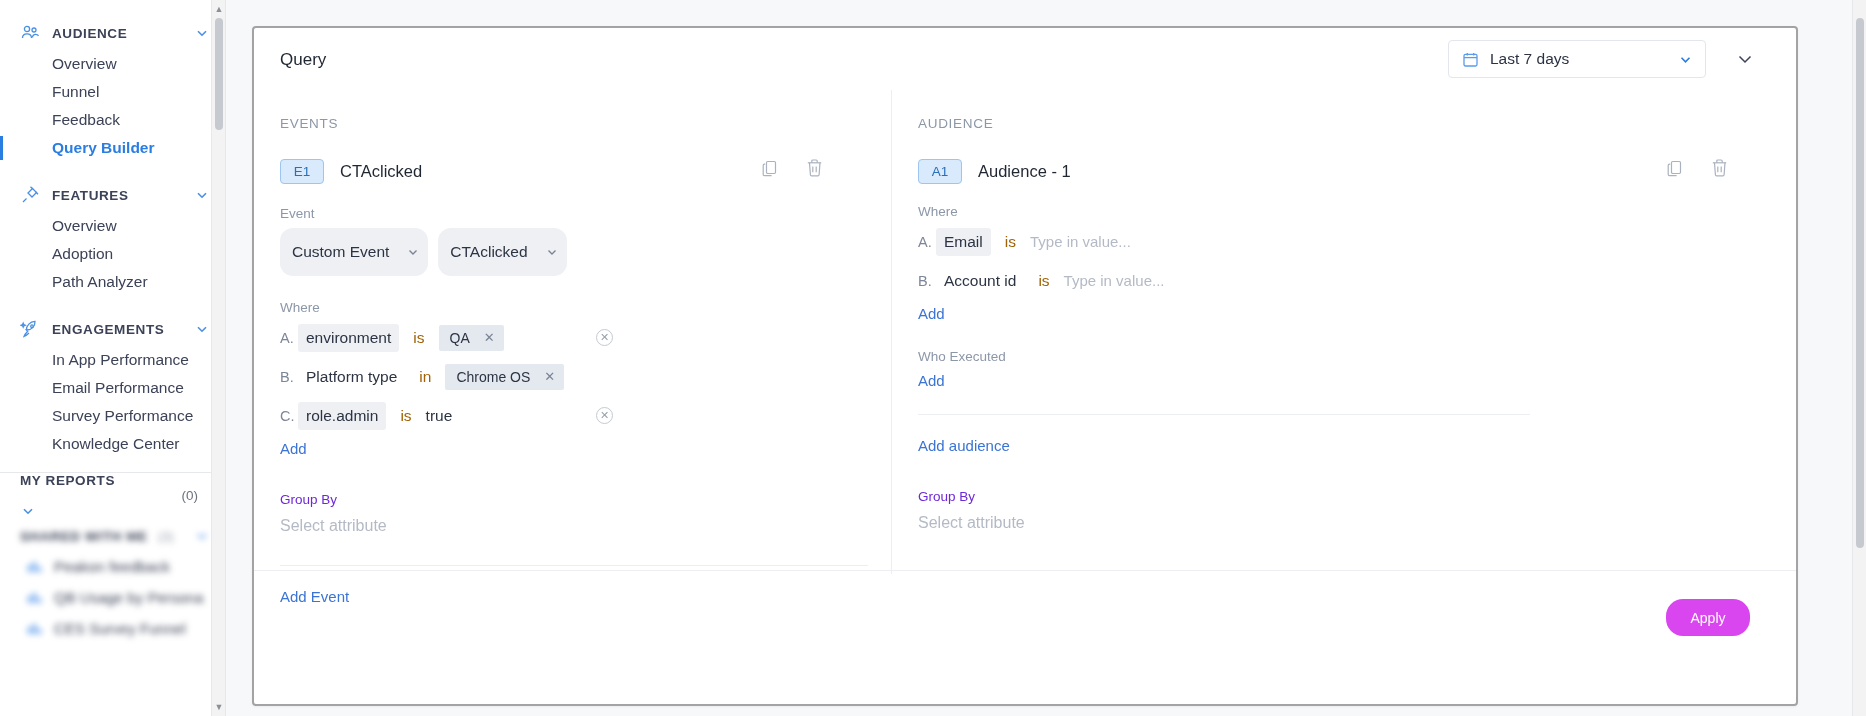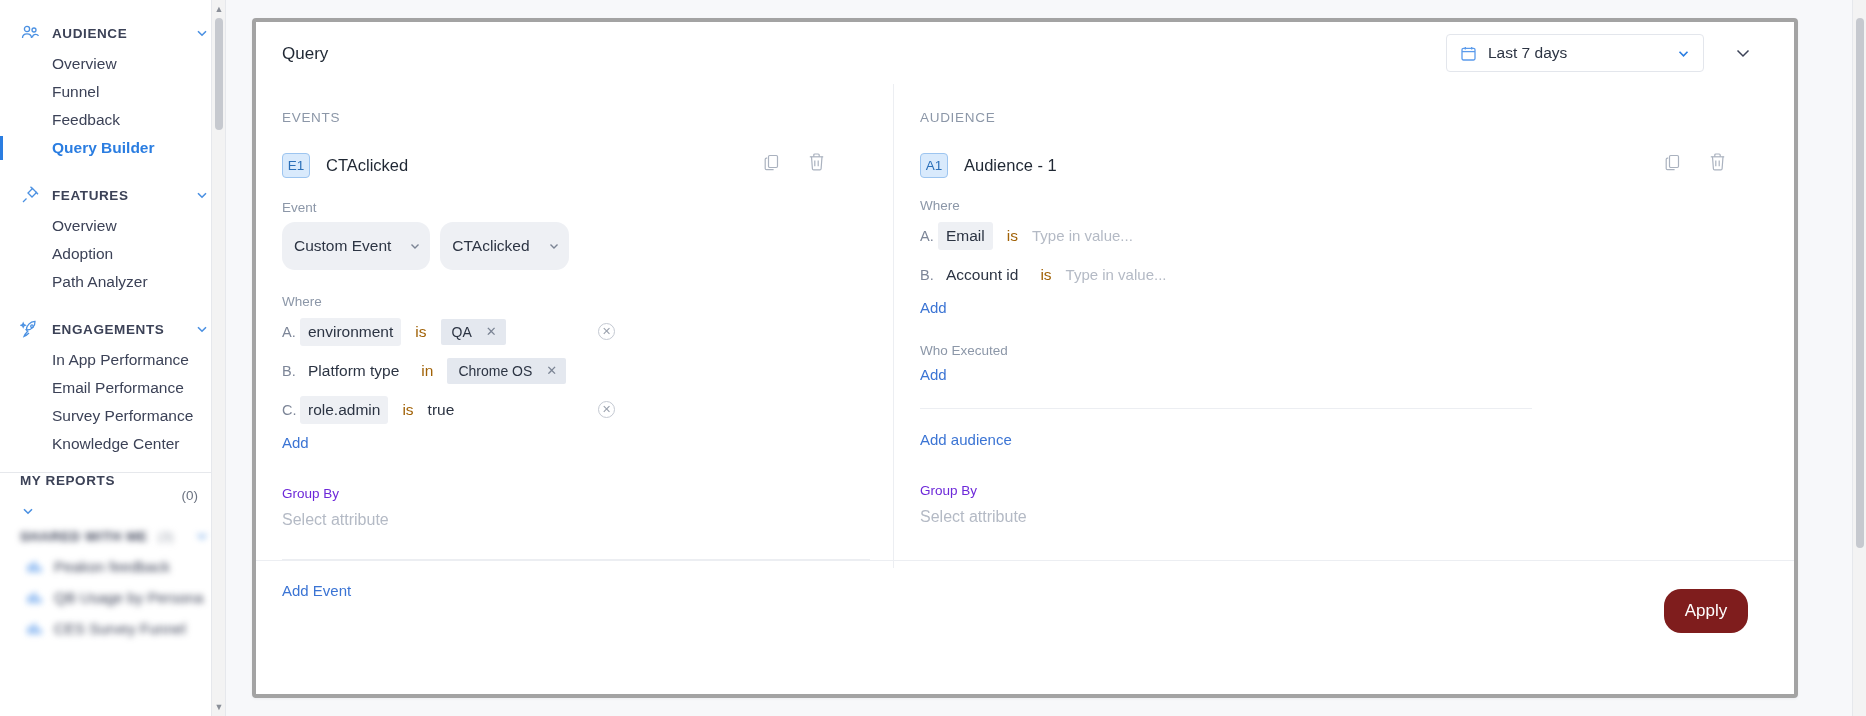--- a/index.html
+++ b/index.html
@@ -180,25 +180,25 @@
   .main {
     position: relative;
     flex: 1;
     height: 716px;
     background: #f7f8fa;
     overflow: hidden;
   }
   .card {
     position: absolute;
     left: 26px;
-    top: 18px;
+    top: 26px;
     width: 1546px;
     height: 680px;
     background: #ffffff;
-    border: 4px solid #a3a3a3;
+    border: 2px solid #a3a3a3;
     border-radius: 4px;
     box-shadow: 0 1px 3px rgba(16,24,40,0.05);
   }
 
   .card-head {
     position: relative;
     height: 62px;
   }
   .query-title {
     position: absolute;
@@ -266,21 +266,21 @@
   .ev-pad { padding: 26px 0 0 26px; }
   .aud-pad { padding: 26px 0 0 26px; }
 
   .block-title-row {
     display: flex;
     align-items: center;
     margin-top: 28px;
     position: relative;
   }
   .badge {
-    width: 28px; height: 25px;
+    width: 44px; height: 25px;
     border: 1px solid #9dc5f0;
     background: #d9eafc;
     border-radius: 4px;
     color: #2a6fb8;
     font-size: 13.5px;
     display: flex; align-items: center; justify-content: center;
     flex: none;
   }
   .block-name {
     margin-left: 16px;
@@ -430,26 +430,26 @@
   .card-footer {
     position: absolute;
     left: 0; right: 0; bottom: 0;
     height: 134px;
     border-top: 1px solid #eceef2;
   }
   .apply-btn {
     position: absolute;
     right: 46px;
     top: 28px;
-    width: 84px; height: 44px;
-    background: #7f1d1d;
+    width: 84px; height: 37px;
+    background: #d946ef;
     color: #ffffff;
     border: none;
     border-radius: 17px;
-    font-size: 17px;
+    font-size: 14px;
     font-family: "Liberation Sans", sans-serif;
     cursor: pointer;
   }
 
   
   .page-scrollbar {
     position: absolute;
     top: 0; right: 0;
     width: 14px; height: 716px;
     background: #f3f3f3;

